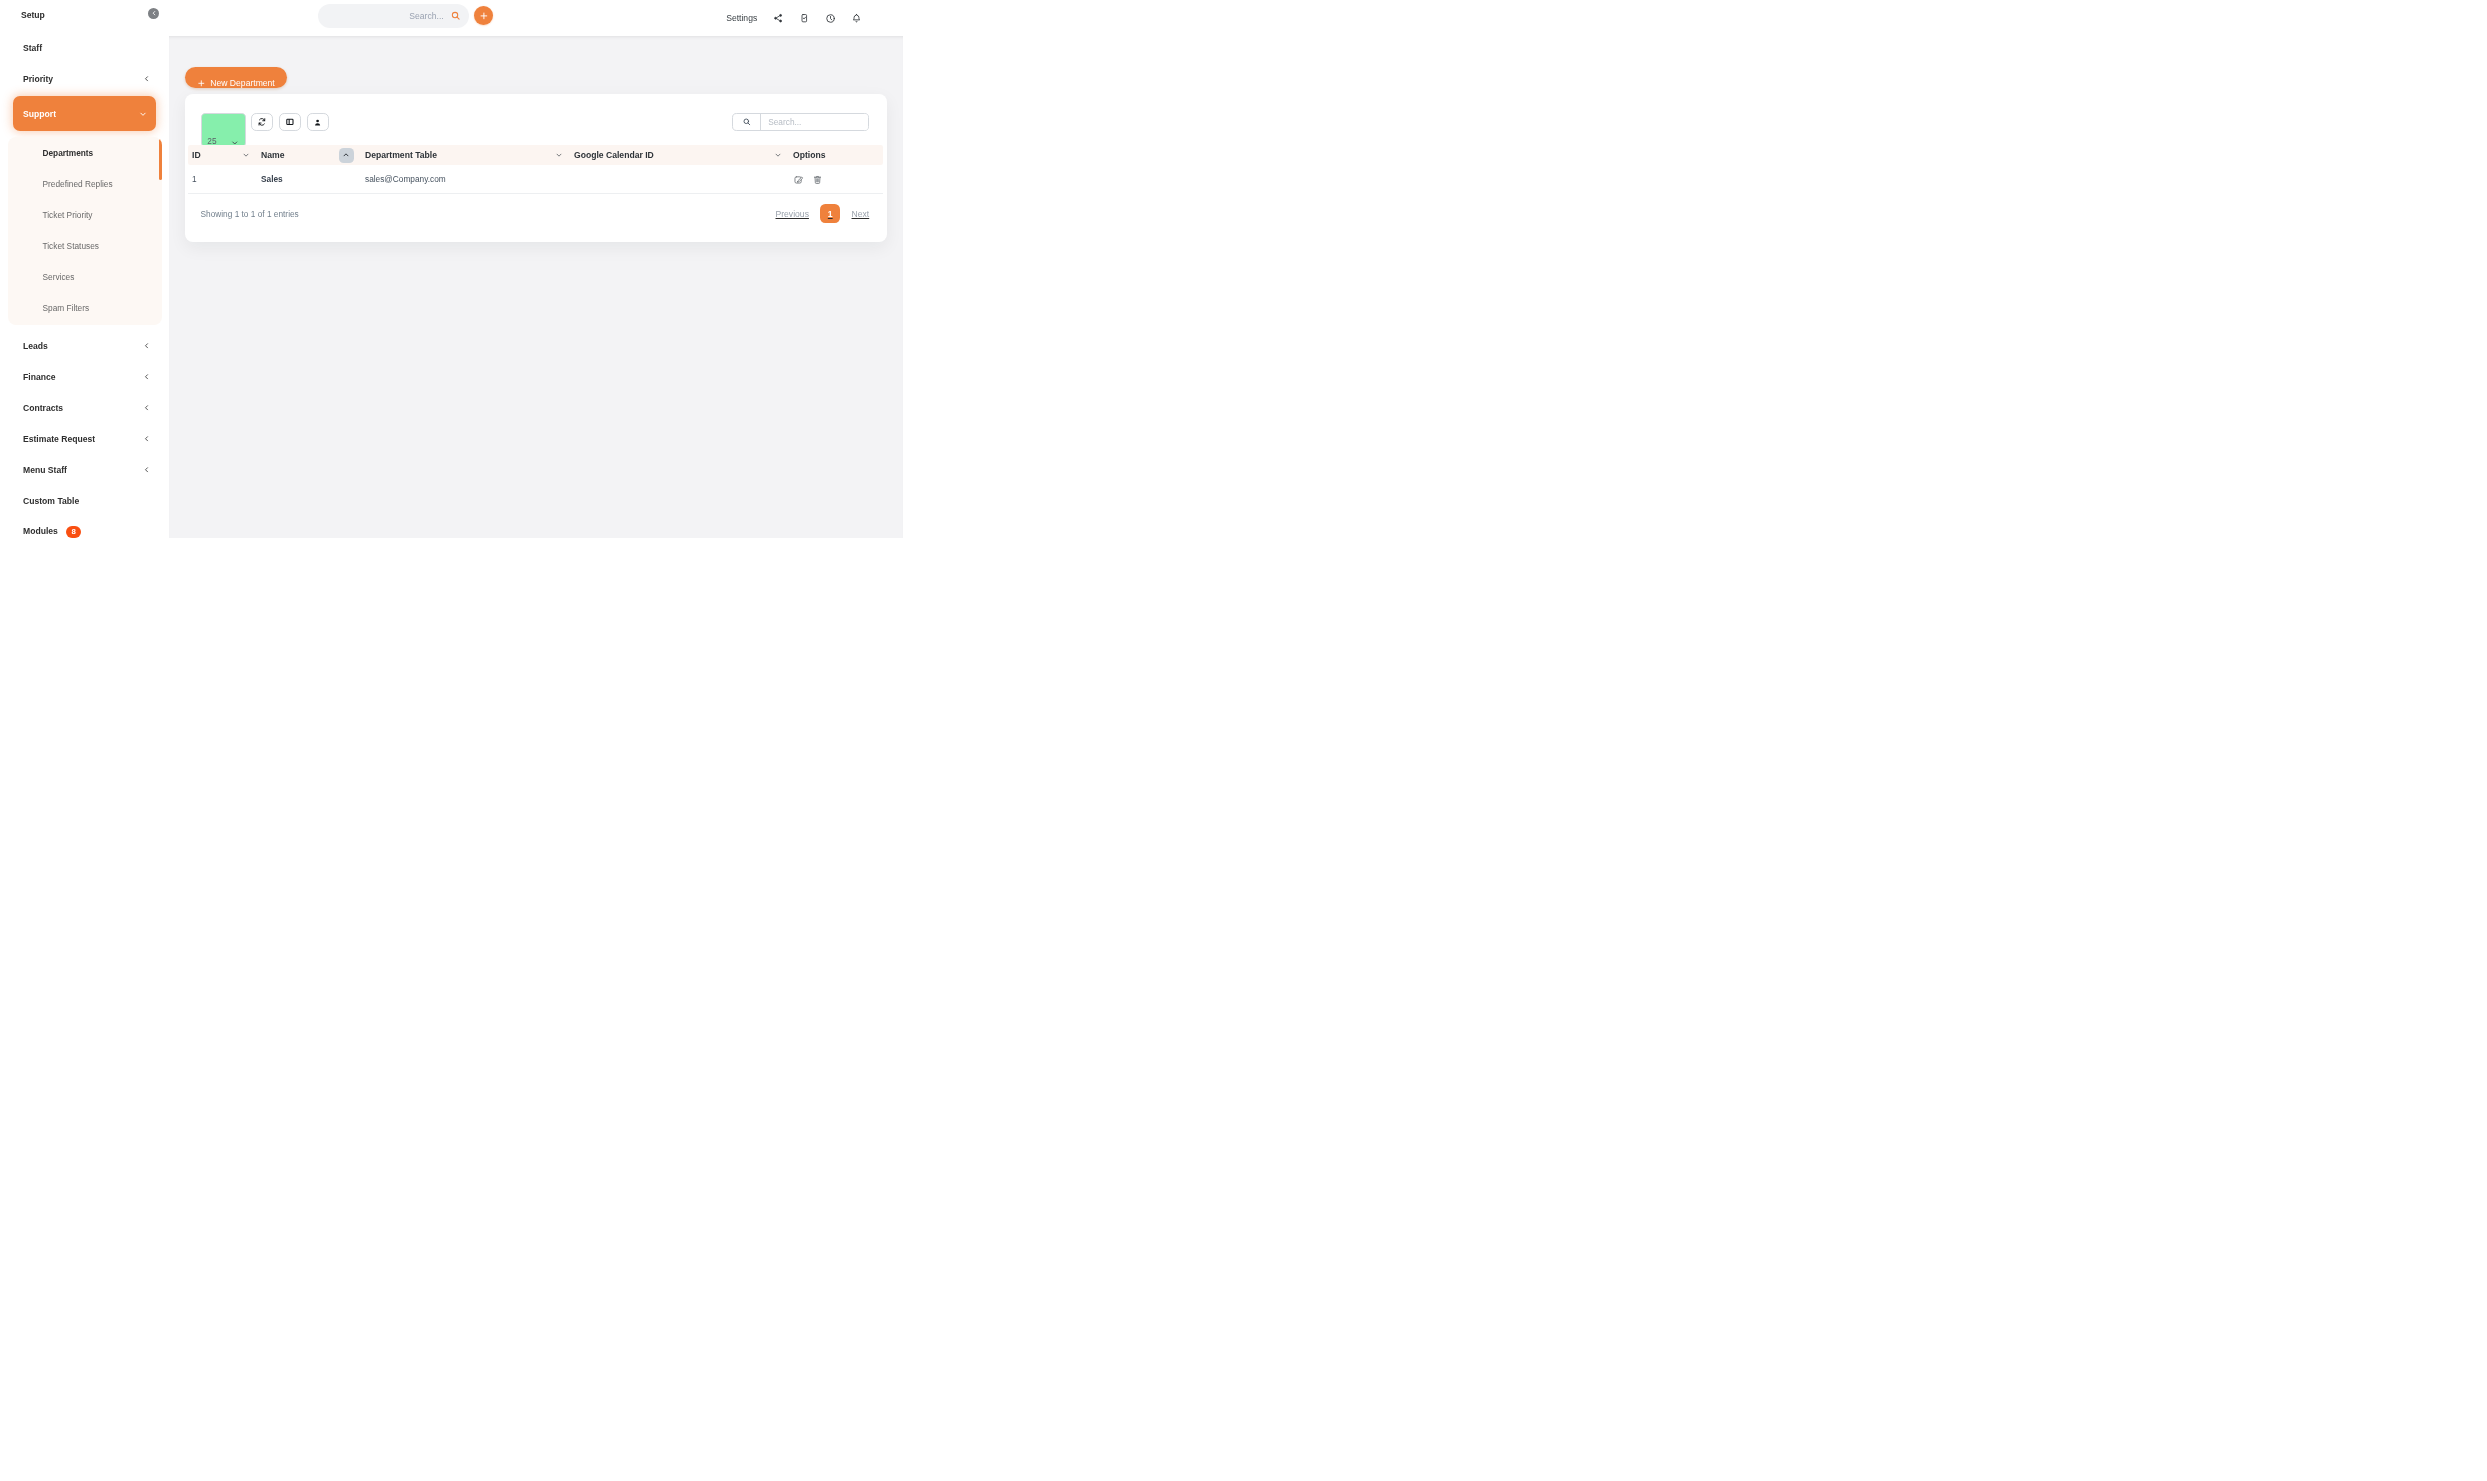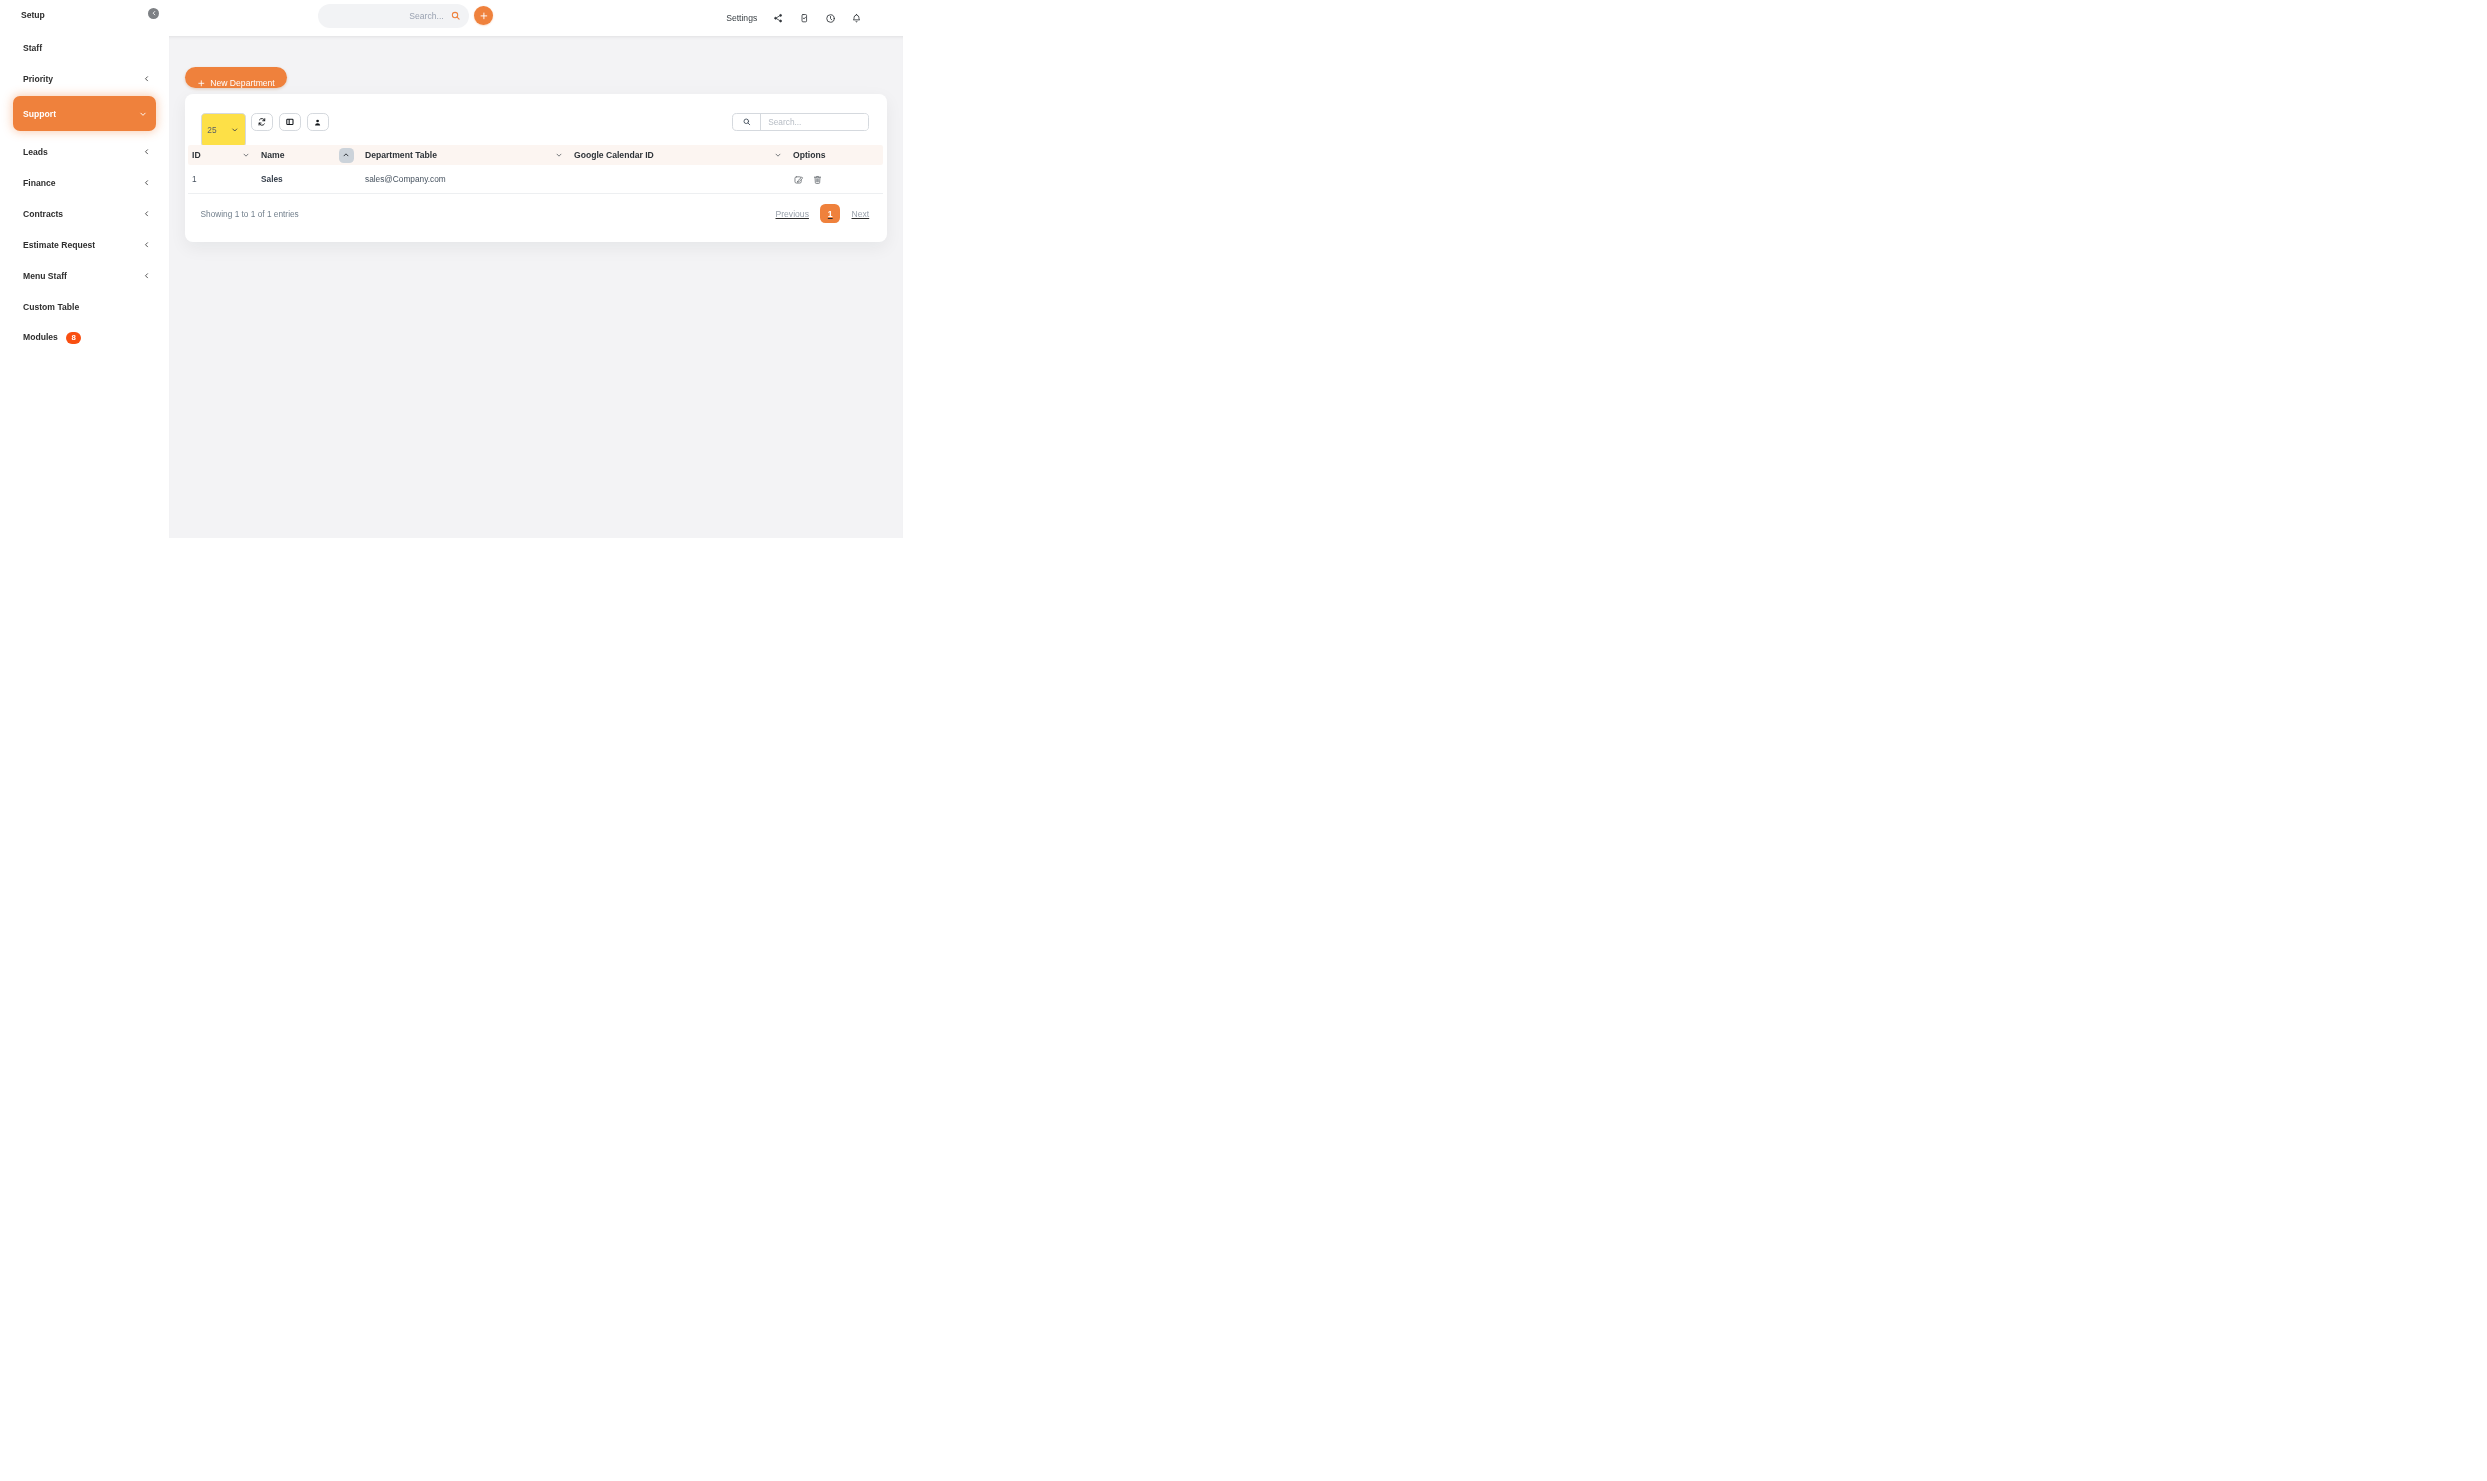--- a/index.html
+++ b/index.html
@@ -91,22 +91,22 @@
     box-shadow:0 1.2px 2.9px rgba(180,90,20,.25);
   }
   .card {
     position:absolute; left:15.5px; top:58px; width:702px; height:148px;
     background:#fff; border-radius:8px; box-shadow:0 5.8px 17.3px rgba(25,30,40,.06);
   }
 
   
   .controls { position:absolute; left:16px; top:19px; display:flex; gap:5.8px; }
   .length-select {
-    width:45px; height:34px; border:0.6px solid #d5d9de; border-radius:4.6px; background:#fde047;
-    display:flex; align-items:center; justify-content:space-between; padding:0 5.8px;
+    width:45px; height:34px; border:0.6px solid #d5d9de; border-radius:4.6px; background:#86efac;
+    display:flex; align-items:flex-end; justify-content:space-between; padding:0 5.8px;
     font-size:8.3px; color:#5a5f66; cursor:pointer;
   }
   .length-select .chev { color:#3b4046; display:flex; }
   .tool-btn {
     width:22px; height:18.4px; border:0.6px solid #d5d9de; border-radius:5.2px; background:#fff;
     display:flex; align-items:center; justify-content:center; color:#14181c; cursor:pointer;
   }
   .tbl-search {
     position:absolute; right:17.3px; top:19px; height:18.4px; display:flex;
     border:0.6px solid #d5d9de; border-radius:4.6px; overflow:hidden; background:#fff;
@@ -241,20 +241,29 @@
 
     <div class="support-btn">
       <span>Support</span>
       <span class="chev" style="color:#fff;">
         <svg width="8" height="8" viewBox="0 0 24 24" fill="none" stroke="currentColor" stroke-width="2.8" stroke-linecap="round" stroke-linejoin="round">
             <path d="M5.5 9.5L12 16l6.5-6.5"></path>
           </svg>
       </span>
     </div>
 
+    <div class="submenu">
+      <div class="submenu-indicator"></div>
+      <div class="sub-item active">Departments</div>
+      <div class="sub-item">Predefined Replies</div>
+      <div class="sub-item">Ticket Priority</div>
+      <div class="sub-item">Ticket Statuses</div>
+      <div class="sub-item">Services</div>
+      <div class="sub-item">Spam Filters</div>
+    </div>
 
     <div class="nav-bottom">
       <div class="sb-item">
         <span>Leads</span>
         <span class="chev">
           <svg width="7.5" height="7.5" viewBox="0 0 24 24" fill="none" stroke="currentColor" stroke-width="2.6" stroke-linecap="round" stroke-linejoin="round">
               <path d="M14.5 5.5L8 12l6.5 6.5"></path>
             </svg>
         </span>
       </div>

